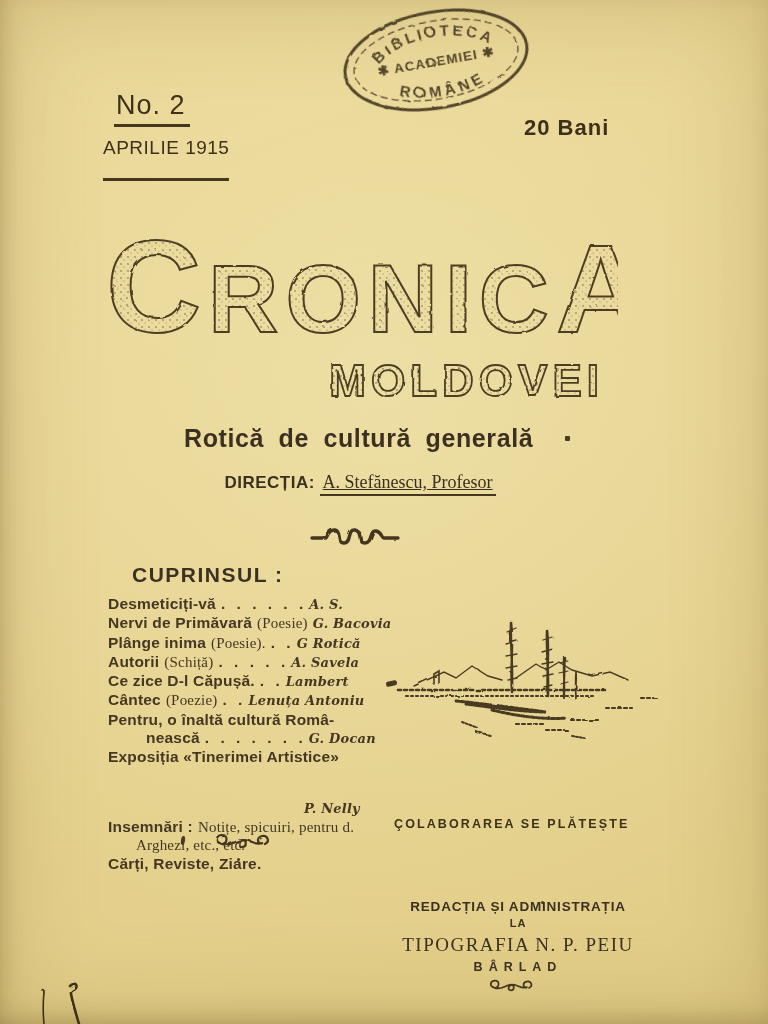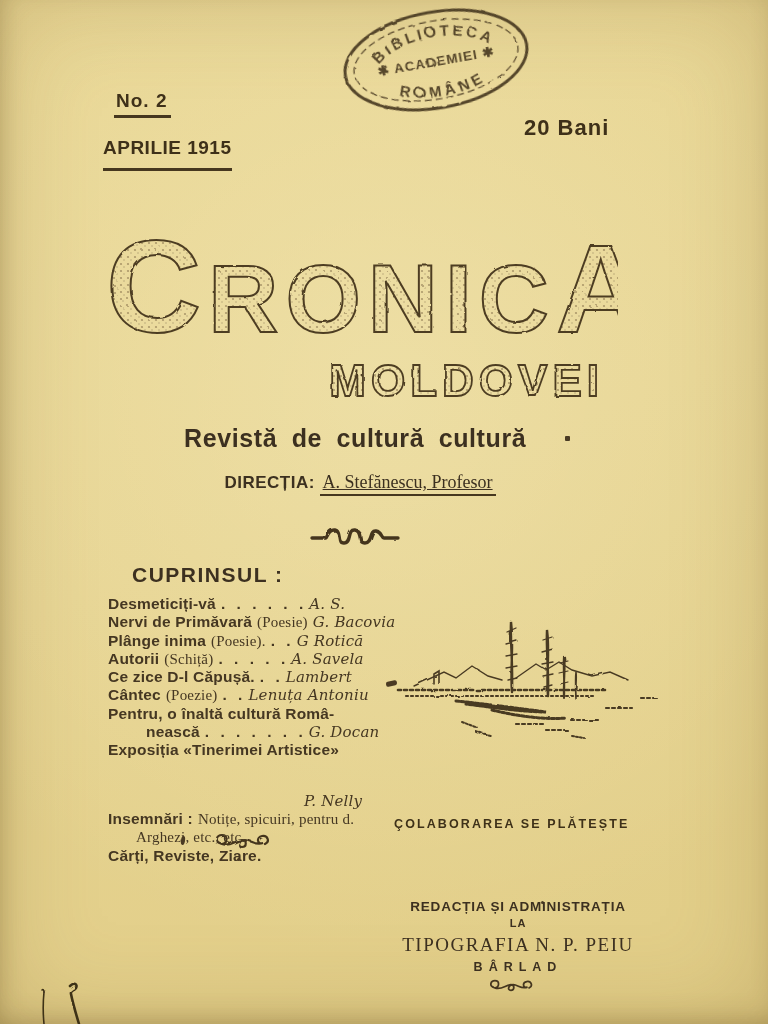--- a/index.html
+++ b/index.html
@@ -9,25 +9,25 @@
     background:
       radial-gradient(120% 90% at 50% 38%, rgba(255,250,215,0.28), rgba(255,250,215,0) 62%),
       linear-gradient(160deg,#e9d795 0%,#e6d390 48%,#e1cd87 100%);
     color:#42341f;
   }
   .vignette{position:absolute;inset:0;pointer-events:none;
     box-shadow:inset 0 0 90px 8px rgba(130,100,40,.22), inset 0 -14px 28px -12px rgba(80,60,20,.30), inset 14px 0 30px -18px rgba(80,60,20,.25);}
   [data-bind]:empty{display:none;}
 
   
-  .issue{position:absolute;left:114px;top:90px;font-size:19px;font-weight:bold;letter-spacing:1px;
+  .issue{position:absolute;left:114px;top:90px;font-size:27px;font-weight:normal;letter-spacing:1px;
     border-bottom:3px solid #46371f;padding:0 4px 3px 2px;color:#3e3019;}
   .price{position:absolute;left:524px;top:115px;font-size:22px;font-weight:bold;letter-spacing:1px;color:#3e3019;}
-  .date{position:absolute;left:103px;top:137px;font-size:19px;font-weight:bold;letter-spacing:.5px;
-    border-bottom:3px solid #46371f;padding-bottom:9px;color:#3e3019;}
+  .date{position:absolute;left:103px;top:137px;font-size:19px;font-weight:normal;letter-spacing:.5px;
+    border-bottom:3px solid #46371f;padding-bottom:19px;color:#3e3019;}
 
   
   .stamp{position:absolute;left:338px;top:2px;width:196px;height:116px;transform:rotate(-10deg);opacity:.92;}
 
   
   .title-svg{position:absolute;left:98px;top:220px;width:520px;height:140px;}
   .title2-svg{position:absolute;left:318px;top:346px;width:292px;height:66px;}
 
   .subtitle{position:absolute;left:184px;top:424px;font-size:25px;font-weight:bold;letter-spacing:.6px;word-spacing:7px;color:#3c3020;}
   .subtitle-dot{position:absolute;left:565px;top:436px;width:5px;height:5px;background:#4a3b24;border-radius:1px;}
@@ -39,21 +39,21 @@
 
   .zigzag{position:absolute;left:310px;top:522px;width:108px;height:30px;}
 
   
   .toc-heading{position:absolute;left:132px;top:563px;font-size:21px;font-weight:bold;letter-spacing:1.5px;color:#3c3020;}
   .toc{position:absolute;left:108px;top:595px;width:330px;color:#453722;}
   .toc-line{line-height:18.3px;white-space:nowrap;font-size:15.5px;font-weight:bold;letter-spacing:.2px;}
   .toc-line span+span{margin-left:5px;}
   .toc-line .n{font-family:"Liberation Serif",serif;font-weight:normal;font-size:15px;}
   .toc-line .d{font-weight:bold;word-spacing:5px;letter-spacing:1px;}
-  .toc-line .a{font-family:"DejaVu Serif",serif;font-style:italic;font-weight:normal;font-size:15px;}
+  .toc-line .a{font-family:"DejaVu Serif",serif;font-style:italic;font-weight:bold;font-size:13px;}
   .ind1{padding-left:38px;}
   .ind2{padding-left:28px;}
   .ind3{padding-left:196px;margin-top:32px;}
 
   .flourish1{position:absolute;left:212px;top:831px;width:78px;height:20px;}
   .flourish2{display:block;margin:3px auto 0 auto;width:62px;height:17px;}
 
   
   .sketch{position:absolute;left:396px;top:600px;width:302px;height:148px;}
 
@@ -115,21 +115,21 @@
     </pattern>
   </defs>
   <text x="8" y="112" font-family="Liberation Sans, sans-serif" font-weight="bold" fill="url(#stip)" stroke="#4e3e24" stroke-width="2" letter-spacing="7" filter="url(#rough)">
     <tspan font-size="132" data-bind="masthead.title_initial">C</tspan><tspan font-size="97" data-bind="masthead.title_mid">RONIC</tspan><tspan font-size="124" data-bind="masthead.title_final">A</tspan>
   </text>
 </svg>
 <svg class="title2-svg" viewBox="0 0 292 66">
   <text x="286" y="50" text-anchor="end" font-family="Liberation Sans, sans-serif" font-weight="bold" font-size="44" letter-spacing="5" fill="url(#stip)" stroke="#4e3e24" stroke-width="1.8" filter="url(#rough)" data-bind="masthead.title_line2">MOLDOVEI</text>
 </svg>
 
-<div class="subtitle" data-bind="masthead.subtitle">Revistă de cultură cultură</div>
+<div class="subtitle" data-bind="masthead.subtitle">Rotică de cultură generală</div>
 <div class="subtitle-dot"></div>
 
 <div class="direction">
   <span class="lbl" data-bind="masthead.direction_label">DIRECȚIA:</span>
   <span class="val" data-bind="masthead.direction_value">A. Stefănescu, Profesor</span>
 </div>
 
 <svg class="zigzag" viewBox="0 0 108 30">
   <path d="M2,16 h14 c1,0 2,-9 9,-8 c7,1 1,13 9,13 c8,0 3,-14 11,-13 c8,1 2,13 10,13 c8,0 4,-13 11,-12 c6,1 5,7 8,7 h14" fill="none" stroke="#45361f" stroke-width="3.4" stroke-linecap="round" filter="url(#rough)"></path>
 </svg>

